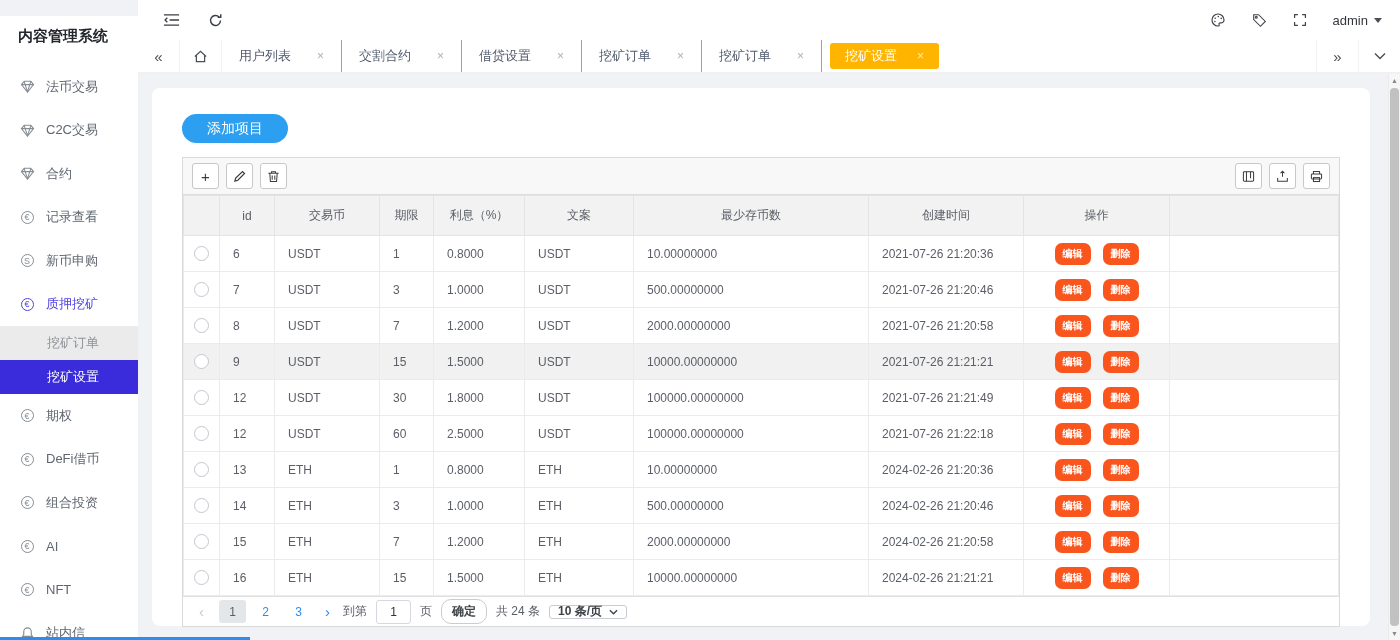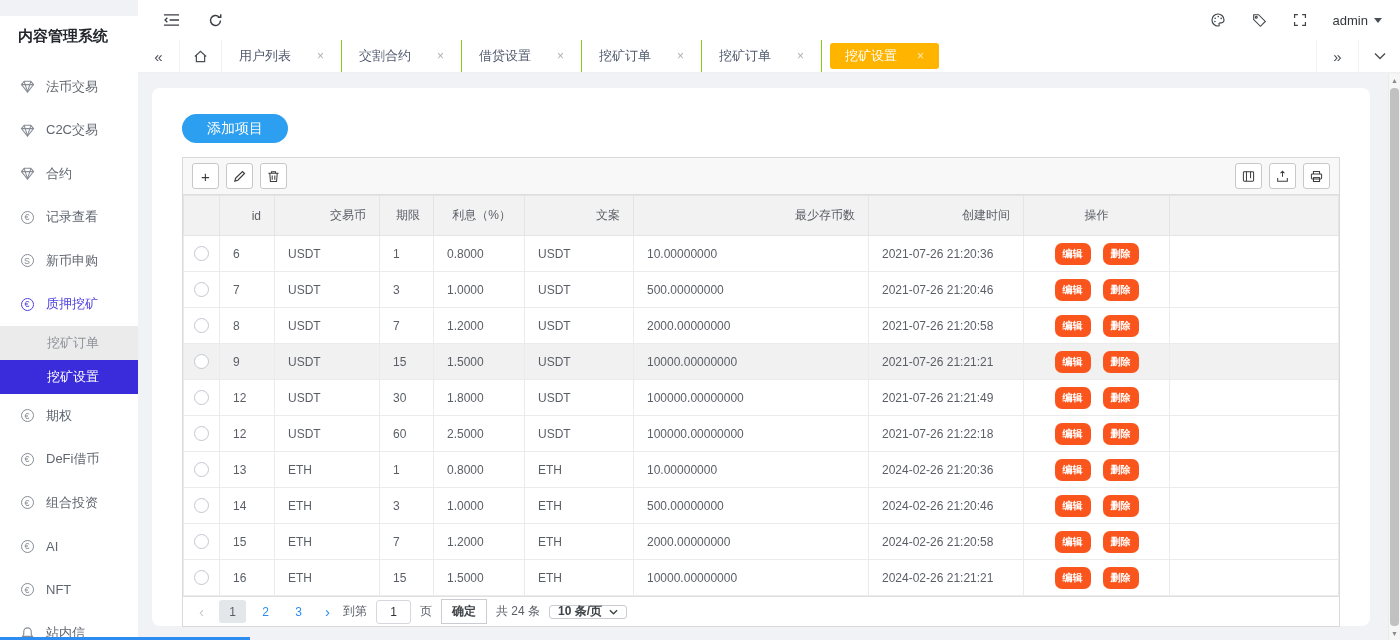--- a/index.html
+++ b/index.html
@@ -44,36 +44,36 @@
   .add-btn { background:#2D9FF0; color:#fff; font-size:14px; height:29px; padding:0 25px; border-radius:15px; border:none; cursor:pointer; font-family:inherit; }
   .toast { position:absolute; left:439px; top:38px; height:37px; line-height:37px; padding:0 11px; background:#5B5B5B; color:#fff; font-size:12.5px; border-radius:3px; z-index:4; }
 
   
   .grid { margin-top:14px; border:1px solid #D9D9D9; }
   .grid-toolbar { height:37px; background:#F8F8F8; border-bottom:1px solid #DDD; display:flex; align-items:center; padding:0 9px; gap:7px; }
   .tool-btn { width:27px; height:26px; background:#fff; border:1px solid #C8C8C8; border-radius:3px; display:flex; align-items:center; justify-content:center; color:#3c3c3c; font-size:15px; cursor:pointer; }
   .toolbar-right { margin-left:auto; display:flex; gap:7px; }
 
   table { width:100%; border-collapse:collapse; font-size:12px; color:#5a5e66; table-layout:fixed; }
-  th { background:#F2F2F2; font-weight:normal; color:#5a5e66; height:37px; text-align:right; padding:11px 13px; border:1px solid #E4E4E4; }
+  th { background:#F2F2F2; font-weight:normal; color:#5a5e66; height:37px; text-align:center; padding:11px 13px; border:1px solid #E4E4E4; }
   td { height:36px; padding:0 13px; border:1px solid #EBEBEB; background:#fff; overflow:hidden; white-space:nowrap; }
   th.c-sel, td.c-sel, th.c-act, td.c-act { text-align:center; padding:0; }
   tr.striped td { background:#F1F1F1; }
   .radio { width:15px; height:15px; border:1px solid #C3C7CF; border-radius:50%; display:inline-block; background:#fff; vertical-align:middle; cursor:pointer; }
   .act-btn { background:#FA551D; color:#fff; font-size:10px; font-weight:bold; padding:4px 8px; border-radius:7px; border:none; margin:0 6px; cursor:pointer; font-family:inherit; }
 
   
   .pagination { height:30px; display:flex; align-items:center; padding:0 10px; border-top:1px solid #E0E0E0; font-size:12px; color:#5a5e66; background:#fff; gap:9px; }
   .pg-prev { color:#C5C8CE; font-size:15px; padding:0 6px; cursor:pointer; }
   .pg-pages { display:flex; gap:6px; }
   .pg-num { min-width:27px; height:23px; display:inline-flex; align-items:center; justify-content:center; color:#2D8CF0; cursor:pointer; }
   .pg-num.current { background:#E4E7EA; color:#5a5e66; border-radius:3px; }
   .pg-next { color:#2D8CF0; font-size:15px; padding:0 4px; cursor:pointer; }
   .pg-input { width:35px; height:24px; border:1px solid #D5D9DF; border-radius:3px; text-align:center; font-size:12px; color:#333; font-family:inherit; }
-  .pg-confirm { height:25px; padding:0 10px; border:1px solid #C9CDD3; border-radius:0; background:#fff; font-size:12px; font-weight:bold; color:#3f4347; cursor:pointer; font-family:inherit; }
+  .pg-confirm { height:25px; padding:0 10px; border:1px solid #C9CDD3; border-radius:10px; background:#fff; font-size:12px; font-weight:bold; color:#3f4347; cursor:pointer; font-family:inherit; }
   .pg-size { height:14px; border:1px solid #C9CDD3; border-radius:3px; display:inline-flex; align-items:center; gap:7px; padding:0 8px; font-weight:bold; color:#3f4347; cursor:pointer; }
 
   
   .vscrollbar { position:fixed; right:0; top:74px; bottom:0; width:12px; background:#F6F6F6; border-left:1px solid #EBEBEB; z-index:6; }
   .vscrollbar .arrow { height:13px; display:flex; align-items:center; justify-content:center; font-size:7px; color:#8a8a8a; }
   .vscrollbar .arrow.down { position:absolute; bottom:0; width:100%; }
   .vscrollbar .thumb { position:absolute; top:14px; bottom:14px; left:1px; width:9px; background:#C1C1C1; border-radius:4px; }
 </style>
 </head>
 <body>

